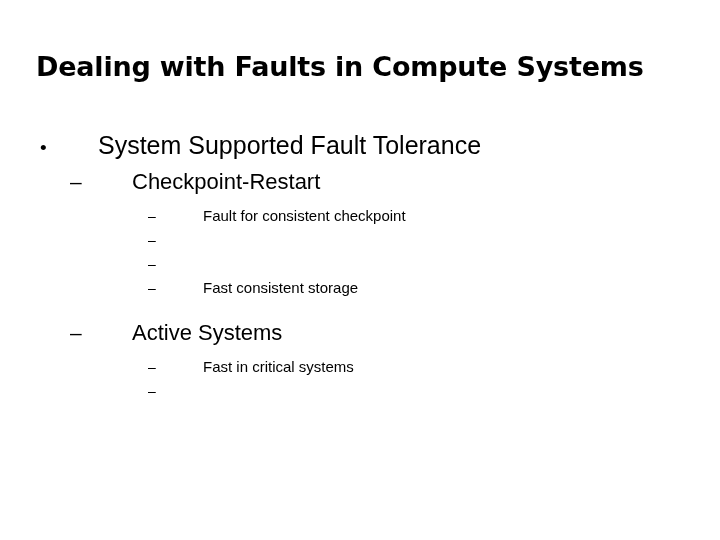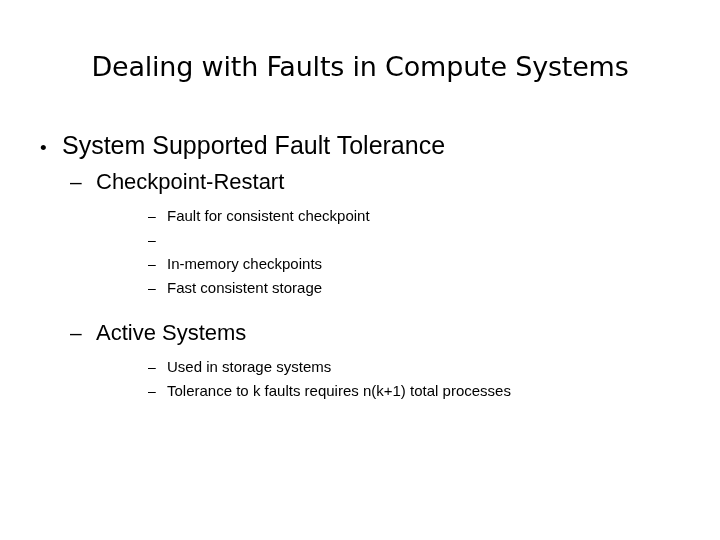--- a/index.html
+++ b/index.html
@@ -22,24 +22,23 @@
     height: 540px;
     background: #ffffff;
   }
 
   
   .slide-title {
     position: absolute;
     left: 36px;
     top: 50px;
     width: 648px;
-    text-align: center;
     font-family: "DejaVu Sans", sans-serif;
     font-size: 27px;
-    font-weight: normal;
+    font-weight: bold;
     line-height: 34px;
     letter-spacing: -0.2px;
     color: #000000;
     white-space: nowrap;
   }
 
   
   .body-area {
     position: absolute;
     left: 0;
@@ -55,20 +54,21 @@
 
   .marker {
     flex: 0 0 auto;
     text-align: left;
     color: #000000;
   }
 
   .btext {
     flex: 0 1 auto;
     white-space: nowrap;
+    margin-left: 36px;
   }
 
   
   .lvl1 {
     padding-left: 40px;
     font-size: 25px;
     line-height: 34px;
     margin-bottom: 2px;
   }
   .lvl1 .marker {
@@ -131,39 +131,37 @@
 
     <div class="bullet-row lvl3">
       <span class="marker">–</span>
       <span class="btext">Fault for consistent checkpoint</span>
     </div>
     <div class="bullet-row lvl3">
       <span class="marker">–</span>
     </div>
     <div class="bullet-row lvl3">
       <span class="marker">–</span>
-      <span class="btext">In-memory checkpoints</span>
     </div>
     <div class="bullet-row lvl3">
       <span class="marker">–</span>
       <span class="btext">Fast consistent storage</span>
     </div>
 
     <div class="group-gap"></div>
 
     <div class="bullet-row lvl2">
       <span class="marker">–</span>
       <span class="btext">Active Systems</span>
     </div>
 
     <div class="group-gap-small"></div>
 
     <div class="bullet-row lvl3">
       <span class="marker">–</span>
-      <span class="btext">Used in storage systems</span>
+      <span class="btext">Fast in critical systems</span>
     </div>
     <div class="bullet-row lvl3">
       <span class="marker">–</span>
-      <span class="btext">Tolerance to k faults requires n(k+1) total processes</span>
     </div>
 
   </div>
 </div>
 
 </body></html>

